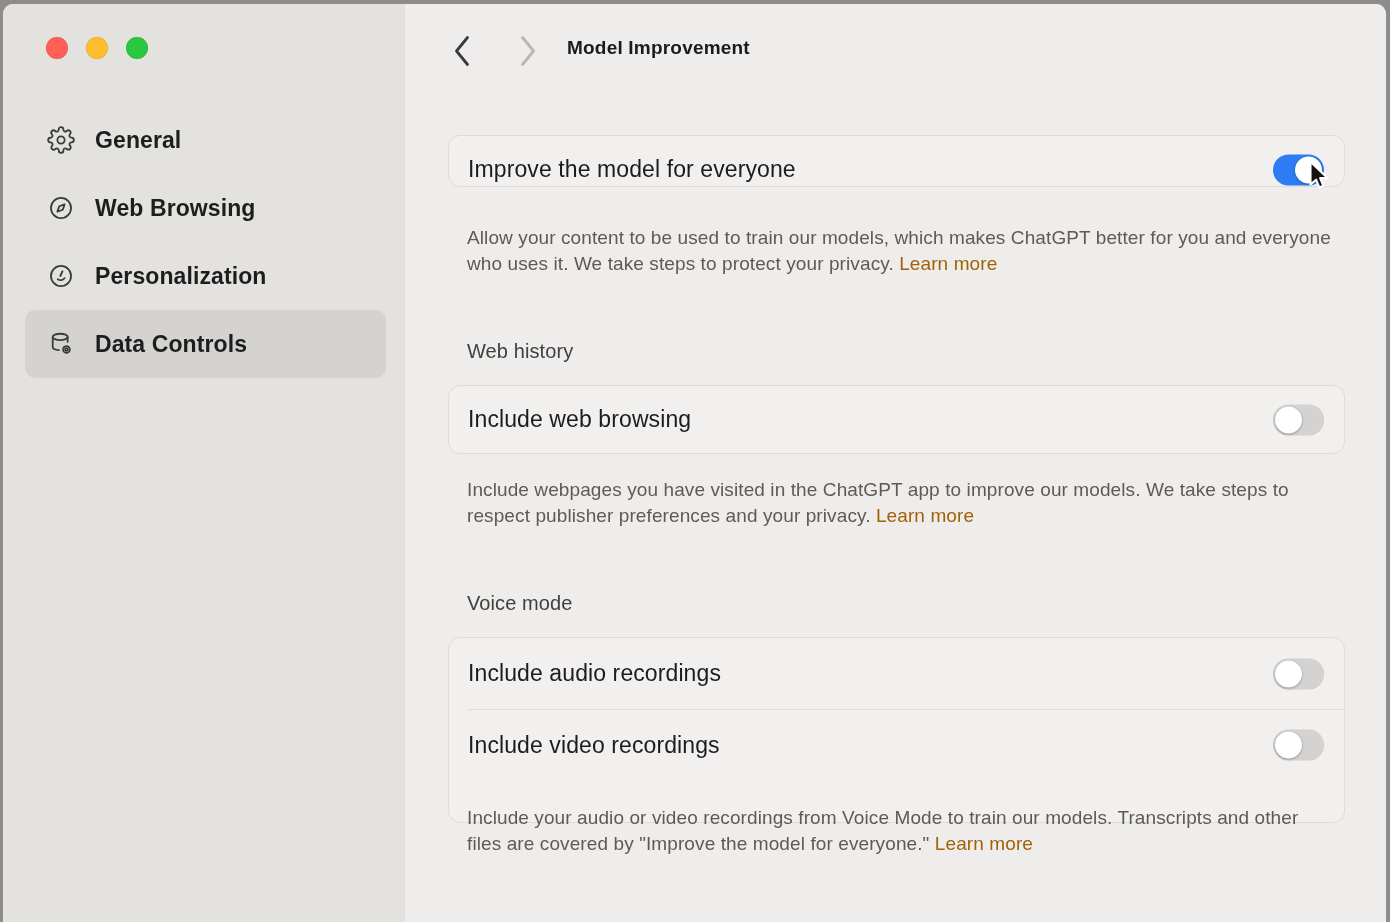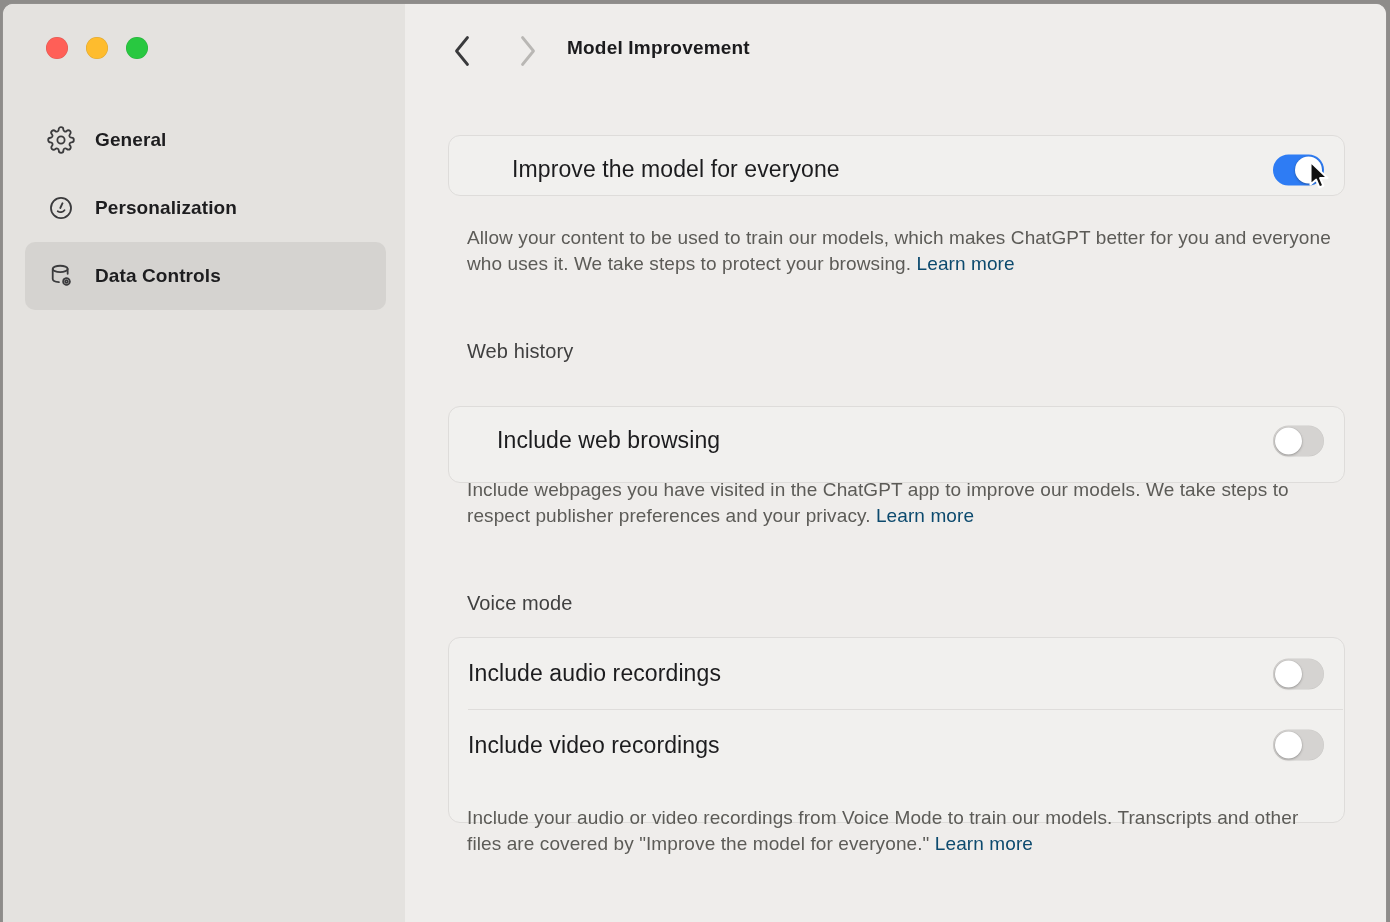--- a/index.html
+++ b/index.html
@@ -22,21 +22,21 @@
   .traffic .dot { width:22px; height:22px; border-radius:50%; box-shadow:0 0 0 .5px rgba(0,0,0,.12) inset; }
 
   .nav { position:absolute; top:102px; left:22px; right:19px; }
   .nav-item {
     height:68px; display:flex; align-items:center; gap:20px;
     padding-left:22px; border-radius:10px; cursor:default;
   }
   .nav-item.selected { background:#D5D3D0; }
   .nav-item .nicon { width:28px; height:28px; flex:0 0 28px; color:#3B3B3D; }
   .nav-item .nicon svg { width:28px; height:28px; display:block; }
-  .nav-item .nlabel { font-size:19px; font-weight:600; letter-spacing:.1px; color:#1D1D1F; }
+  .nav-item .nlabel { font-size:23px; font-weight:600; letter-spacing:.1px; color:#1D1D1F; }
 
   
   .main { position:relative; flex:1; background:#EFEDEB; }
 
   .hdr-back { position:absolute; left:48px; top:30px; width:18px; height:34px; }
   .hdr-fwd  { position:absolute; left:114px; top:30px; width:18px; height:34px; }
   .hdr-title{ position:absolute; left:162px; top:33px; font-size:19px; font-weight:700; color:#1B1B1D; letter-spacing:.2px; }
 
   .card {
     position:absolute; left:43px; width:897px;
@@ -49,21 +49,21 @@
   .toggle { position:absolute; right:20px; top:50%; transform:translateY(-50%);
             width:51px; height:31px; border-radius:16px; }
   .toggle .knob { position:absolute; top:2px; width:27px; height:27px; border-radius:50%;
             background:#FFFFFF; box-shadow:0 1px 2.5px rgba(0,0,0,.28), 0 0 0 .5px rgba(0,0,0,.06); }
   .toggle.on  { background:#2E7CF4; }
   .toggle.on .knob { right:2px; }
   .toggle.off { background:#D5D3D1; box-shadow:0 0 0 .5px rgba(0,0,0,.05) inset; }
   .toggle.off .knob { left:2px; }
 
   .desc { position:absolute; left:62px; width:868px; font-size:19px; line-height:26.3px; color:#5C5B57; letter-spacing:.1px; }
-  .desc a { color:#0c4a6e; text-decoration:none; }
+  .desc a { color:#a16207; text-decoration:none; }
   .section-label { position:absolute; left:62px; font-size:20px; color:#404040; letter-spacing:.1px; }
 
   .cursor { position:absolute; left:1304px; top:160px; width:30px; height:34px; z-index:50; pointer-events:none; }
 </style>
 </head>
 <body>
 
 <div class="stage">
   <div class="window">
 
@@ -79,20 +79,29 @@
         <div class="nav-item">
           <span class="nicon">
             <svg viewBox="0 0 24 24" fill="none" stroke="currentColor" stroke-width="1.55" stroke-linecap="round" stroke-linejoin="round">
               <circle cx="12" cy="12" r="3.1"></circle>
               <path d="M19.4 15a1.65 1.65 0 0 0 .33 1.82l.06.06a2 2 0 1 1-2.83 2.83l-.06-.06a1.65 1.65 0 0 0-1.82-.33 1.65 1.65 0 0 0-1 1.51V21a2 2 0 1 1-4 0v-.09A1.65 1.65 0 0 0 9 19.4a1.65 1.65 0 0 0-1.82.33l-.06.06a2 2 0 1 1-2.83-2.83l.06-.06a1.65 1.65 0 0 0 .33-1.82 1.65 1.65 0 0 0-1.51-1H3a2 2 0 1 1 0-4h.09A1.65 1.65 0 0 0 4.6 9a1.65 1.65 0 0 0-.33-1.82l-.06-.06a2 2 0 1 1 2.83-2.83l.06.06a1.65 1.65 0 0 0 1.82.33H9a1.65 1.65 0 0 0 1-1.51V3a2 2 0 1 1 4 0v.09a1.65 1.65 0 0 0 1 1.51 1.65 1.65 0 0 0 1.82-.33l.06-.06a2 2 0 1 1 2.83 2.83l-.06.06a1.65 1.65 0 0 0-.33 1.82V9a1.65 1.65 0 0 0 1.51 1H21a2 2 0 1 1 0 4h-.09a1.65 1.65 0 0 0-1.51 1z"></path>
             </svg>
           </span>
           <span class="nlabel">General</span>
         </div>
 
+        <div class="nav-item">
+          <span class="nicon">
+            <svg viewBox="0 0 24 24" fill="none" stroke="currentColor" stroke-width="1.55" stroke-linecap="round" stroke-linejoin="round">
+              <circle cx="12" cy="12" r="8.6"></circle>
+              <polygon points="15.1 8.9 13.5 13.5 8.9 15.1 10.5 10.5"></polygon>
+            </svg>
+          </span>
+          <span class="nlabel">Web Browsing</span>
+        </div>
 
         <div class="nav-item">
           <span class="nicon">
             <svg viewBox="0 0 24 24" fill="none" stroke="currentColor" stroke-width="1.55" stroke-linecap="round" stroke-linejoin="round">
               <circle cx="12" cy="12" r="8.6"></circle>
               <path d="M13.3 7.9l-1.9 4.1"></path>
               <path d="M9.2 14.8a4.4 4.4 0 0 0 5.8-.9"></path>
             </svg>
           </span>
           <span class="nlabel">Personalization</span>
@@ -118,32 +127,32 @@
     <main class="main">
 
       <svg class="hdr-back" viewBox="0 0 18 34" fill="none">
         <polyline points="14.5 3.5 3.5 17 14.5 30.5" stroke="#3A3A3C" stroke-width="2.8" stroke-linecap="round" stroke-linejoin="round"></polyline>
       </svg>
       <svg class="hdr-fwd" viewBox="0 0 18 34" fill="none">
         <polyline points="3.5 3.5 14.5 17 3.5 30.5" stroke="#B9B7B4" stroke-width="2.8" stroke-linecap="round" stroke-linejoin="round"></polyline>
       </svg>
       <div class="hdr-title">Model Improvement</div>
 
-      <div class="card" style="top:131px; height:61px;padding-left:44px;">
+      <div class="card" style="top:131px; height:52px;">
         <div class="row" style="height:67px;">
           <span class="rlabel">Improve the model for everyone</span>
           <span class="toggle on">
               <span class="knob"></span>
             </span>
         </div>
       </div>
-      <p class="desc" style="top:221px;"><span>Allow your content to be used to train our models, which makes ChatGPT better for you and everyone who uses it. We take steps to protect your browsing. </span><a href="#">Learn more</a></p>
+      <p class="desc" style="top:221px;"><span>Allow your content to be used to train our models, which makes ChatGPT better for you and everyone who uses it. We take steps to protect your privacy. </span><a href="#">Learn more</a></p>
 
       <div class="section-label" style="top:336px;">Web history</div>
-      <div class="card" style="top:402px; height:77px;padding-left:29px;">
+      <div class="card" style="top:381px; height:69px;">
         <div class="row" style="height:67px;">
           <span class="rlabel">Include web browsing</span>
           <span class="toggle off">
               <span class="knob"></span>
             </span>
         </div>
       </div>
       <p class="desc" style="top:473px;"><span>Include webpages you have visited in the ChatGPT app to improve our models. We take steps to respect publisher preferences and your privacy. </span><a href="#">Learn more</a></p>
 
       <div class="section-label" style="top:588px;">Voice mode</div>

